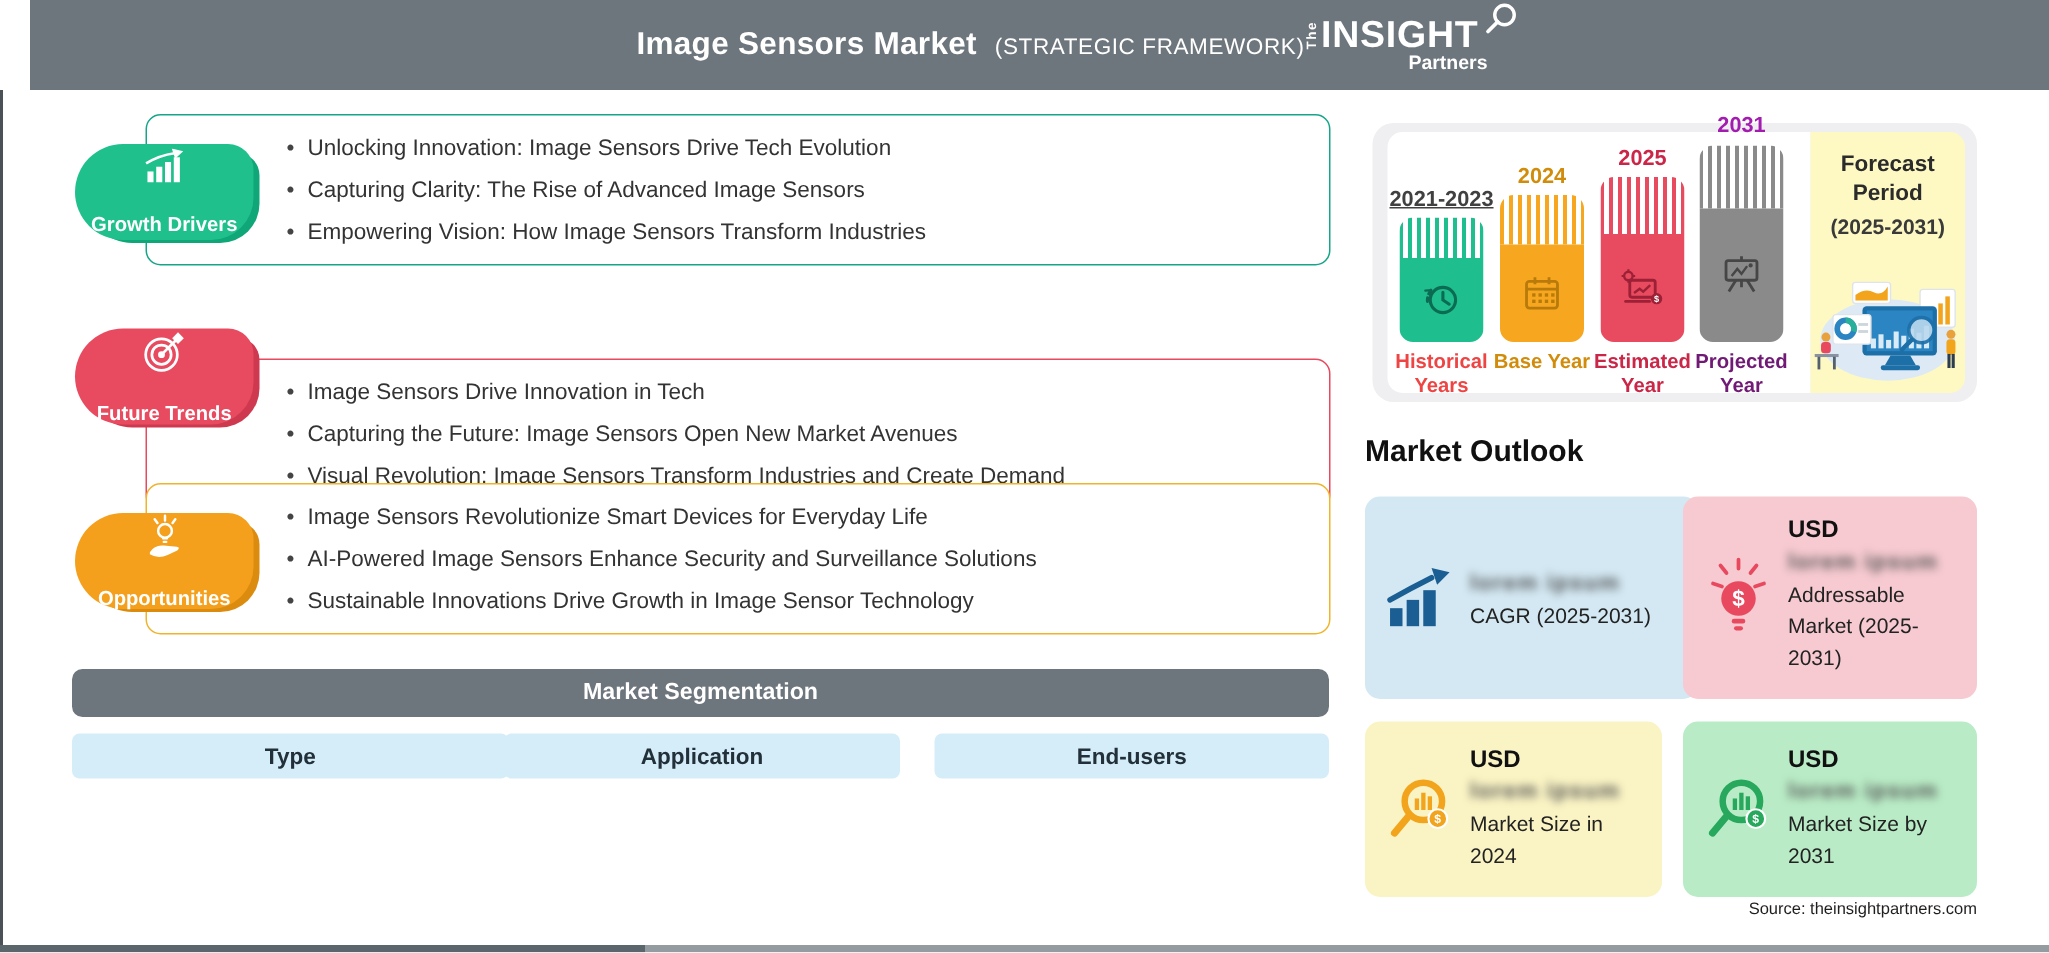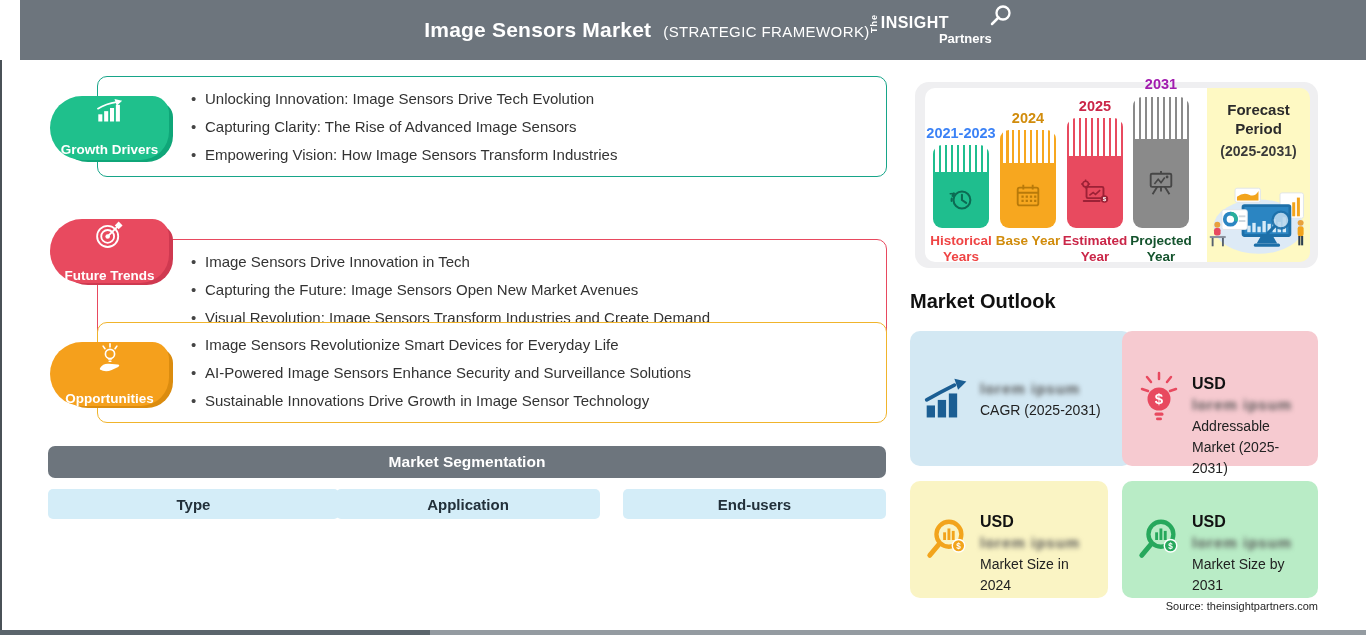--- a/index.html
+++ b/index.html
@@ -9,21 +9,21 @@
   
   .header { position:absolute; left:0; top:0; width:1366px; height:60px; background:#6d757d;
             display:flex; align-items:center; justify-content:center; padding:0 28px 0 48px;margin-left:20px; }
   .title-wrap { display:flex; align-items:baseline; gap:12px; }
   .page-title { color:#fff; font-size:21px; font-weight:bold; letter-spacing:.2px; }
   .page-subtitle { color:#fff; font-size:15px; font-weight:500; letter-spacing:.4px; }
   .logo { position:relative; color:#fff; width:132px; }
   .logo-row { display:flex; align-items:center; position:relative; }
   .logo-the { writing-mode:vertical-rl; transform:rotate(180deg); font-size:9px; font-weight:bold;
               letter-spacing:1px; margin-right:2px; line-height:1; }
-  .logo-insight { font-size:16px; font-weight:800; letter-spacing:.5px; line-height:1; }
+  .logo-insight { font-size:25px; font-weight:800; letter-spacing:.5px; line-height:1; }
   .logo-mag { position:absolute; right:-10px; top:-10px; }
   .logo-partners { font-size:13px; font-weight:bold; text-align:right; padding-right:10px; margin-top:-2px; }
 
   
   .fw-box { position:absolute; left:97px; width:790px; height:101px; border-radius:10px;
             display:flex; flex-direction:column; justify-content:center; padding-left:93px; background:#fff; }
   .fw-box.row1 { top:76px;  border:1.6px solid #17a589; }
   .fw-box.row2 { top:199px; border:1.6px solid #e8495f;margin-top:40px; }
   .fw-box.row3 { top:322px; border:1.6px solid #f0b42c; }
   .fw-box ul { list-style:none; }
@@ -62,36 +62,36 @@
   .tl-bar .stripes { background:repeating-linear-gradient(90deg, var(--c) 0 2.5px, #ffffff 2.5px 6px); }
   .tl-bar .solid { background:var(--c); flex:1; display:flex; align-items:center; justify-content:center; }
   .bar1 { --c:#1fbe8e; left:8px;   top:57px; height:83px; }
   .bar2 { --c:#f7a71f; left:75px;  top:42px; height:98px; }
   .bar3 { --c:#e84a5f; left:142px; top:30px; height:110px; }
   .bar4 { --c:#8a8a8a; left:208px; top:9px;  height:131px; }
   .bar1 .stripes { height:27px; } .bar2 .stripes { height:33px; }
   .bar3 .stripes { height:38px; } .bar4 .stripes { height:42px; }
 
   .tl-year { position:absolute; width:110px; text-align:center; font-size:14.5px; font-weight:bold; }
-  .y1 { left:-19px; top:37px;  color:#3b82f6; }
+  .y1 { left:-19px; top:37px;  color:#404040;text-decoration:underline; }
   .y2 { left:48px;  top:22px;  color:#d18c0c; }
   .y3 { left:115px; top:10px;  color:#ca2648; }
   .y4 { left:181px; top:-12px; color:#a21caf; }
   .tl-cap { position:absolute; top:145px; width:84px; text-align:center; font-size:13.5px; font-weight:bold; line-height:1.2; }
   .c1 { left:-6px;  color:#ef4444; }
   .c2 { left:61px;  color:#d18c0c; }
   .c3 { left:128px; color:#ca2648; }
-  .c4 { left:194px; color:#14532d; }
+  .c4 { left:194px; color:#701a75; }
 
   
   .mo-title { position:absolute; left:910px; top:290px; font-size:20px; font-weight:bold; color:#101010; }
   .mo-card { position:absolute; border-radius:10px; display:flex; align-items:center; padding:10px 10px 10px 8px; }
   .mo-card .ic { width:58px; flex-shrink:0; display:flex; align-items:center; justify-content:center; }
   .mo-card .txt { flex:1; padding-left:4px; }
-  .mo-usd { font-size:16px; font-weight:bold; color:#111; margin-bottom:2px;margin-top:30px; }
+  .mo-usd { font-size:16px; font-weight:bold; color:#111; margin-bottom:2px; }
   .mo-blur { font-size:15px; font-weight:bold; color:#555; filter:blur(2.8px); white-space:nowrap; margin:3px 0; letter-spacing:1px; }
   .mo-cap { font-size:14px; color:#222; line-height:1.5; }
   .card1 { left:910px;  top:331px; width:222px; height:135px; background:#d3e8f3; }
   .card2 { left:1122px; top:331px; width:196px; height:135px; background:#f6cad0; align-items:flex-start; padding-top:14px; }
   .card2 .ic { margin-top:24px; }
   .card3 { left:910px;  top:481px; width:198px; height:117px; background:#faf4c4; }
   .card4 { left:1122px; top:481px; width:196px; height:117px; background:#b9ecc6; }
 
   .source { position:absolute; right:48px; top:600px; font-size:11px; color:#1f1f1f; }
 

